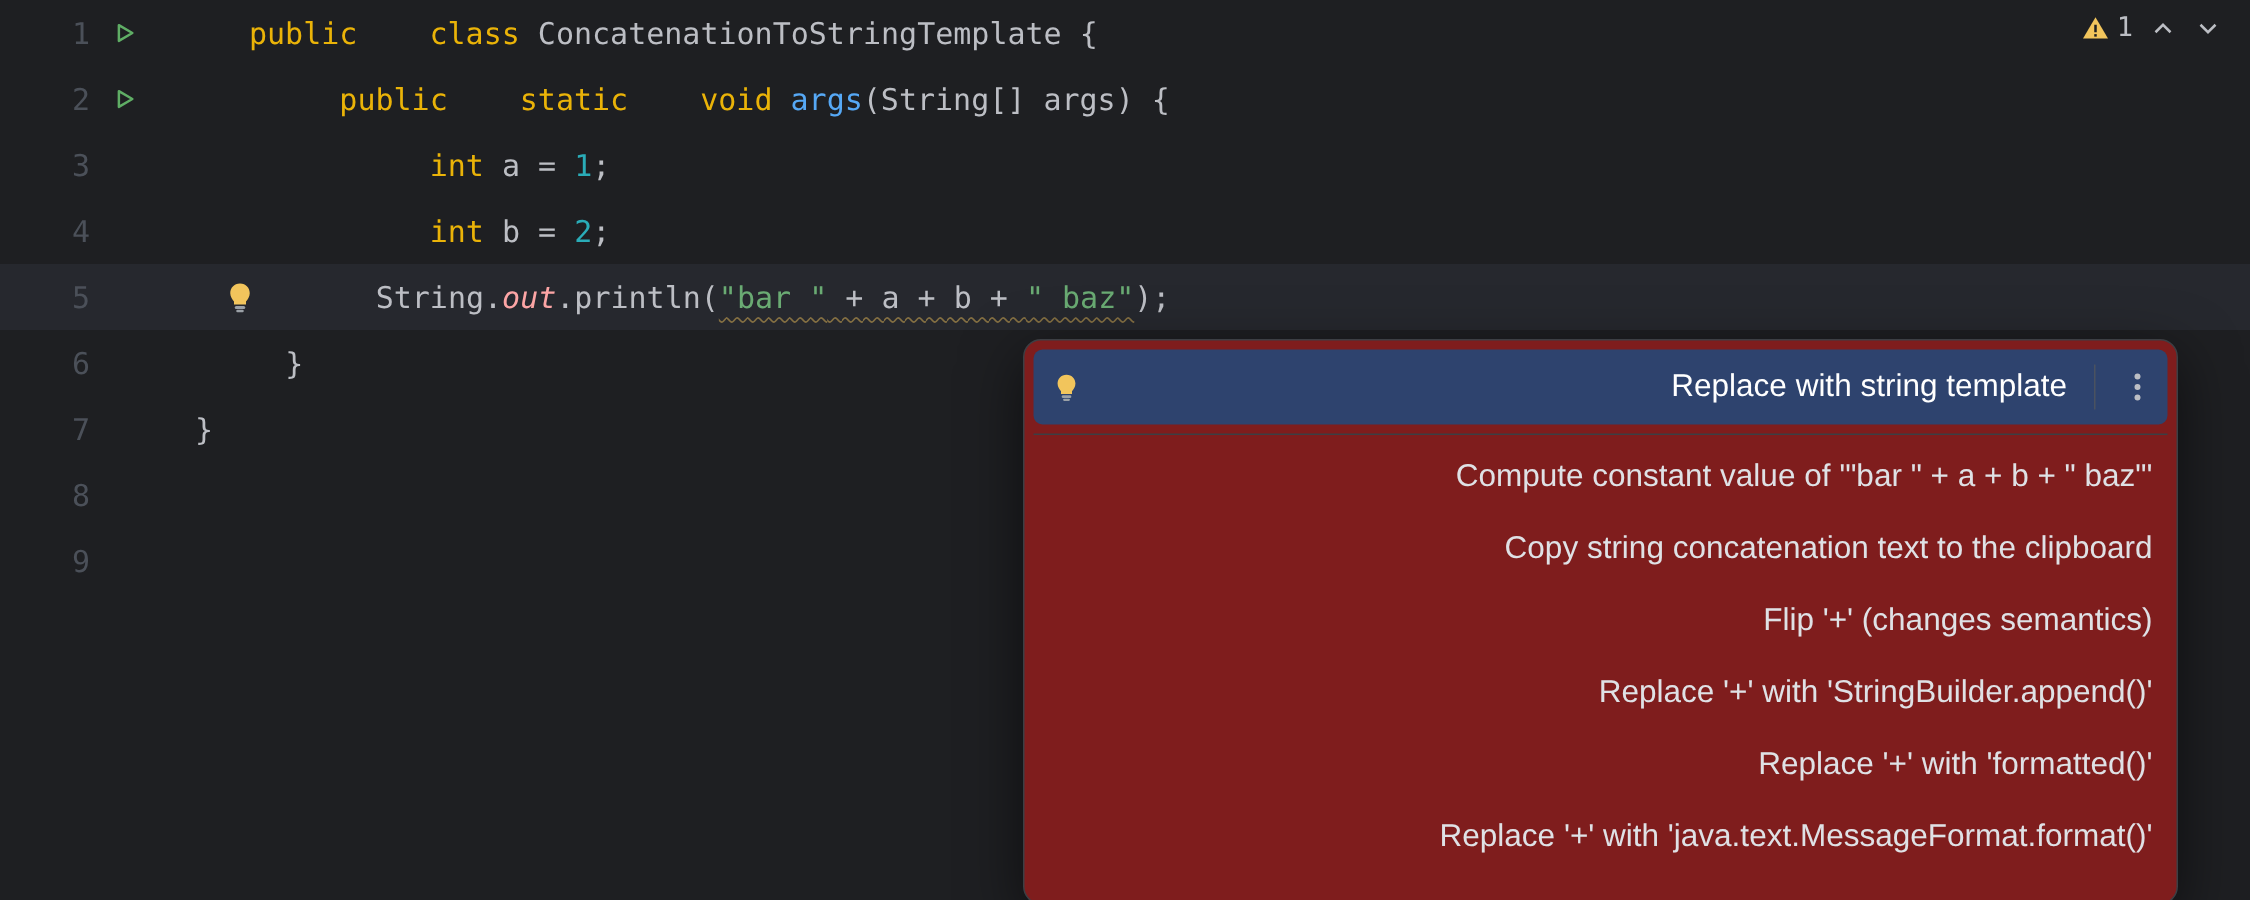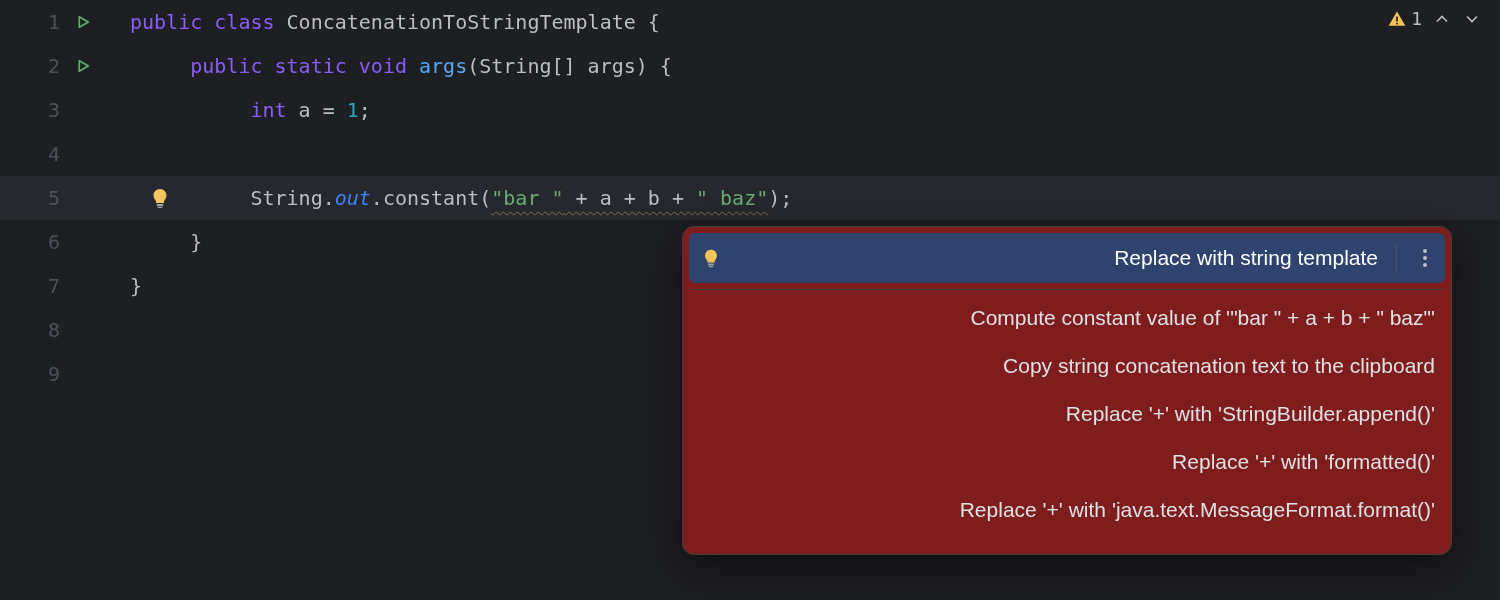--- a/index.html
+++ b/index.html
@@ -44,25 +44,25 @@
     margin-left: 14px;
     display: flex;
     align-items: center;
   }
   .run-icon svg { width: 18px; height: 18px; }
   .code {
     white-space: pre;
     font-size: 20px;
     line-height: 44px;
   }
-  .kw { color: #8b5cf6; }
+  .kw { color: #eab308; margin-left: 36px; }
   .fn { color: #56a8f5; }
   .num { color: #2aacb8; }
   .str { color: #6aab73; }
-  .field { color: #3b82f6; font-style: italic; margin-top: 19px; }
+  .field { color: #fca5a5; font-style: italic; margin-top: 19px; }
   .plain { color: #bcbec4; }
   .underlined {
     text-decoration-line: underline;
     text-decoration-style: wavy;
     text-decoration-color: #857042;
     text-underline-offset: 6px;
     text-decoration-thickness: 1px;
   }
 
   .bulb {
@@ -182,34 +182,35 @@
     <div class="gutter">
       <span class="lineno">3</span>
     </div>
     <div class="code">          <span class="kw">int</span><span class="plain"> a = </span><span class="num">1</span><span class="plain">;</span></div>
   </div>
 
   <div class="line">
     <div class="gutter">
       <span class="lineno">4</span>
     </div>
+    <div class="code">          <span class="kw">int</span><span class="plain"> b = </span><span class="num">2</span><span class="plain">;</span></div>
   </div>
 
   <div class="line highlighted">
     <div class="gutter">
       <span class="lineno">5</span>
     </div>
     <span class="bulb">
       <svg viewBox="0 0 24 24">
           <path d="M12 3 C8 3 5.5 6 5.5 9.5 C5.5 12 7 13.8 8 15 L8 17 H16 L16 15 C17 13.8 18.5 12 18.5 9.5 C18.5 6 16 3 12 3 Z" fill="#f2c55c"></path>
           <rect x="8.5" y="18" width="7" height="2" rx="1" fill="#9aa0a6"></rect>
           <rect x="9.5" y="20.5" width="5" height="1.6" rx="0.8" fill="#9aa0a6"></rect>
         </svg>
     </span>
-    <div class="code">          <span class="plain">String.</span><span class="field">out</span><span class="plain">.constant(</span><span class="underlined"><span class="str">"bar "</span><span class="plain"> + a + b + </span><span class="str">" baz"</span></span><span class="plain">);</span></div>
+    <div class="code">          <span class="plain">String.</span><span class="field">out</span><span class="plain">.println(</span><span class="underlined"><span class="str">"bar "</span><span class="plain"> + a + b + </span><span class="str">" baz"</span></span><span class="plain">);</span></div>
   </div>
 
   <div class="line">
     <div class="gutter">
       <span class="lineno">6</span>
     </div>
     <div class="code">     <span class="plain">}</span></div>
   </div>
 
   <div class="line">
@@ -249,20 +250,23 @@
         </span>
     </div>
     <div class="popup-sep"></div>
     <div class="popup-row indent">
       <span class="label">Compute constant value of '"bar " + a + b + " baz"'</span>
     </div>
     <div class="popup-row indent">
       <span class="label">Copy string concatenation text to the clipboard</span>
     </div>
     <div class="popup-row indent">
+      <span class="label">Flip '+' (changes semantics)</span>
+    </div>
+    <div class="popup-row indent">
       <span class="label">Replace '+' with 'StringBuilder.append()'</span>
     </div>
     <div class="popup-row indent">
       <span class="label">Replace '+' with 'formatted()'</span>
     </div>
     <div class="popup-row indent">
       <span class="label">Replace '+' with 'java.text.MessageFormat.format()'</span>
     </div>
   </div>
 </div>

